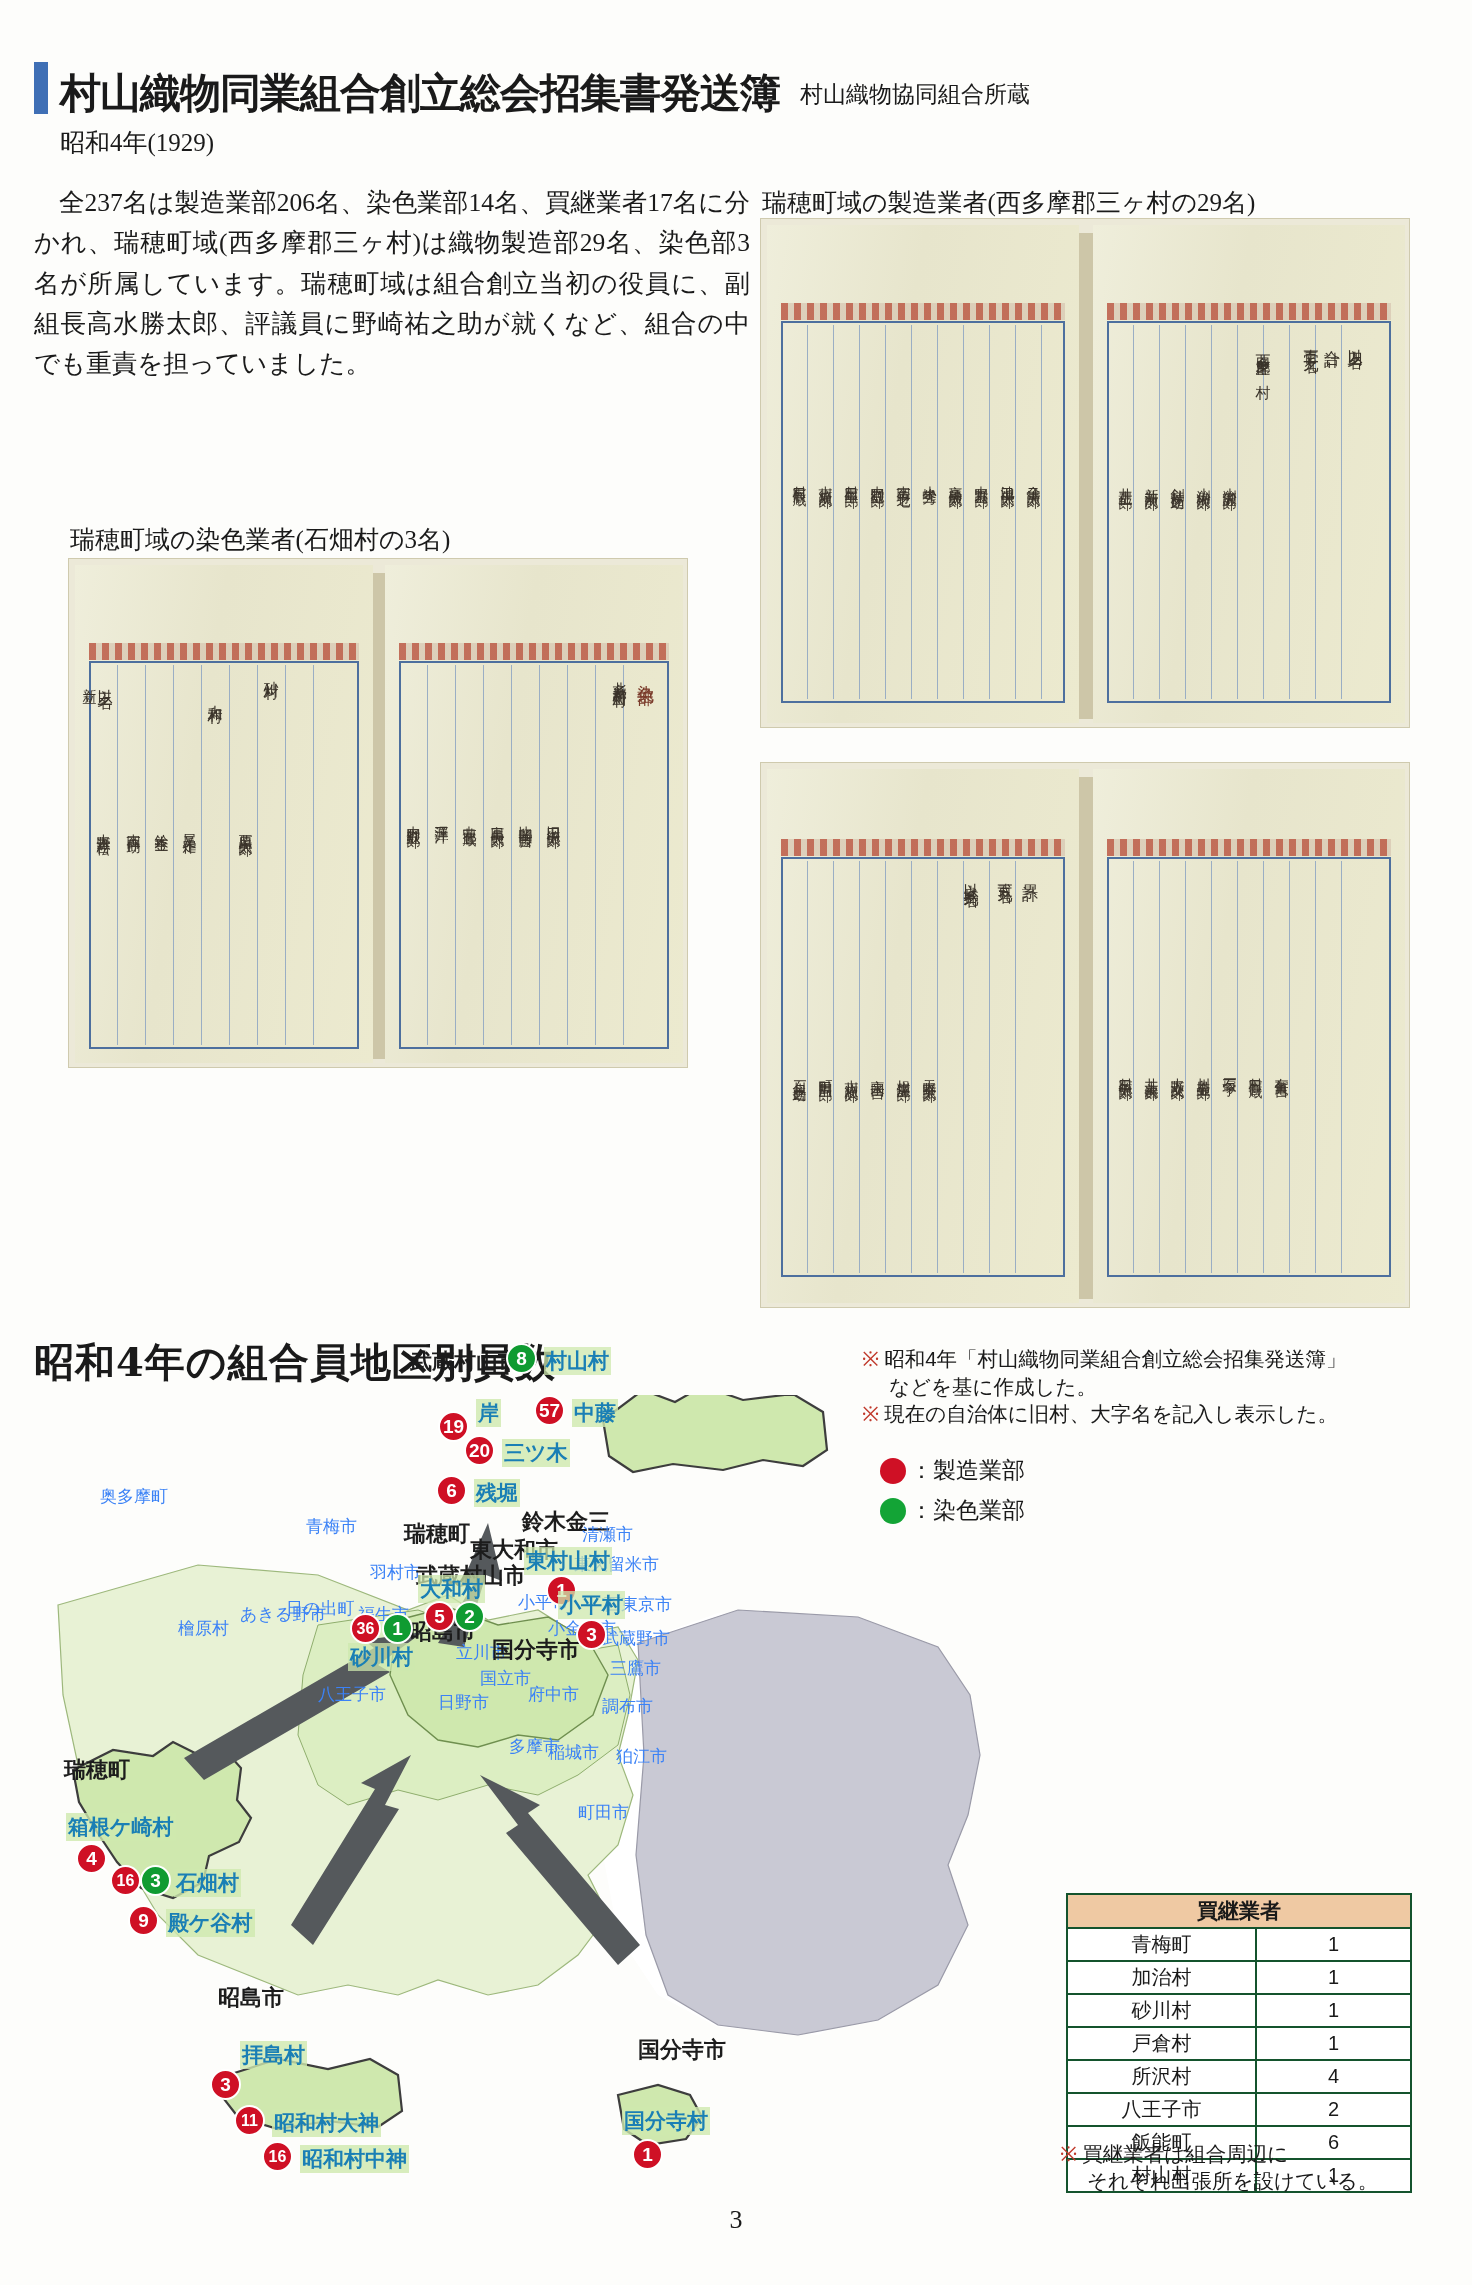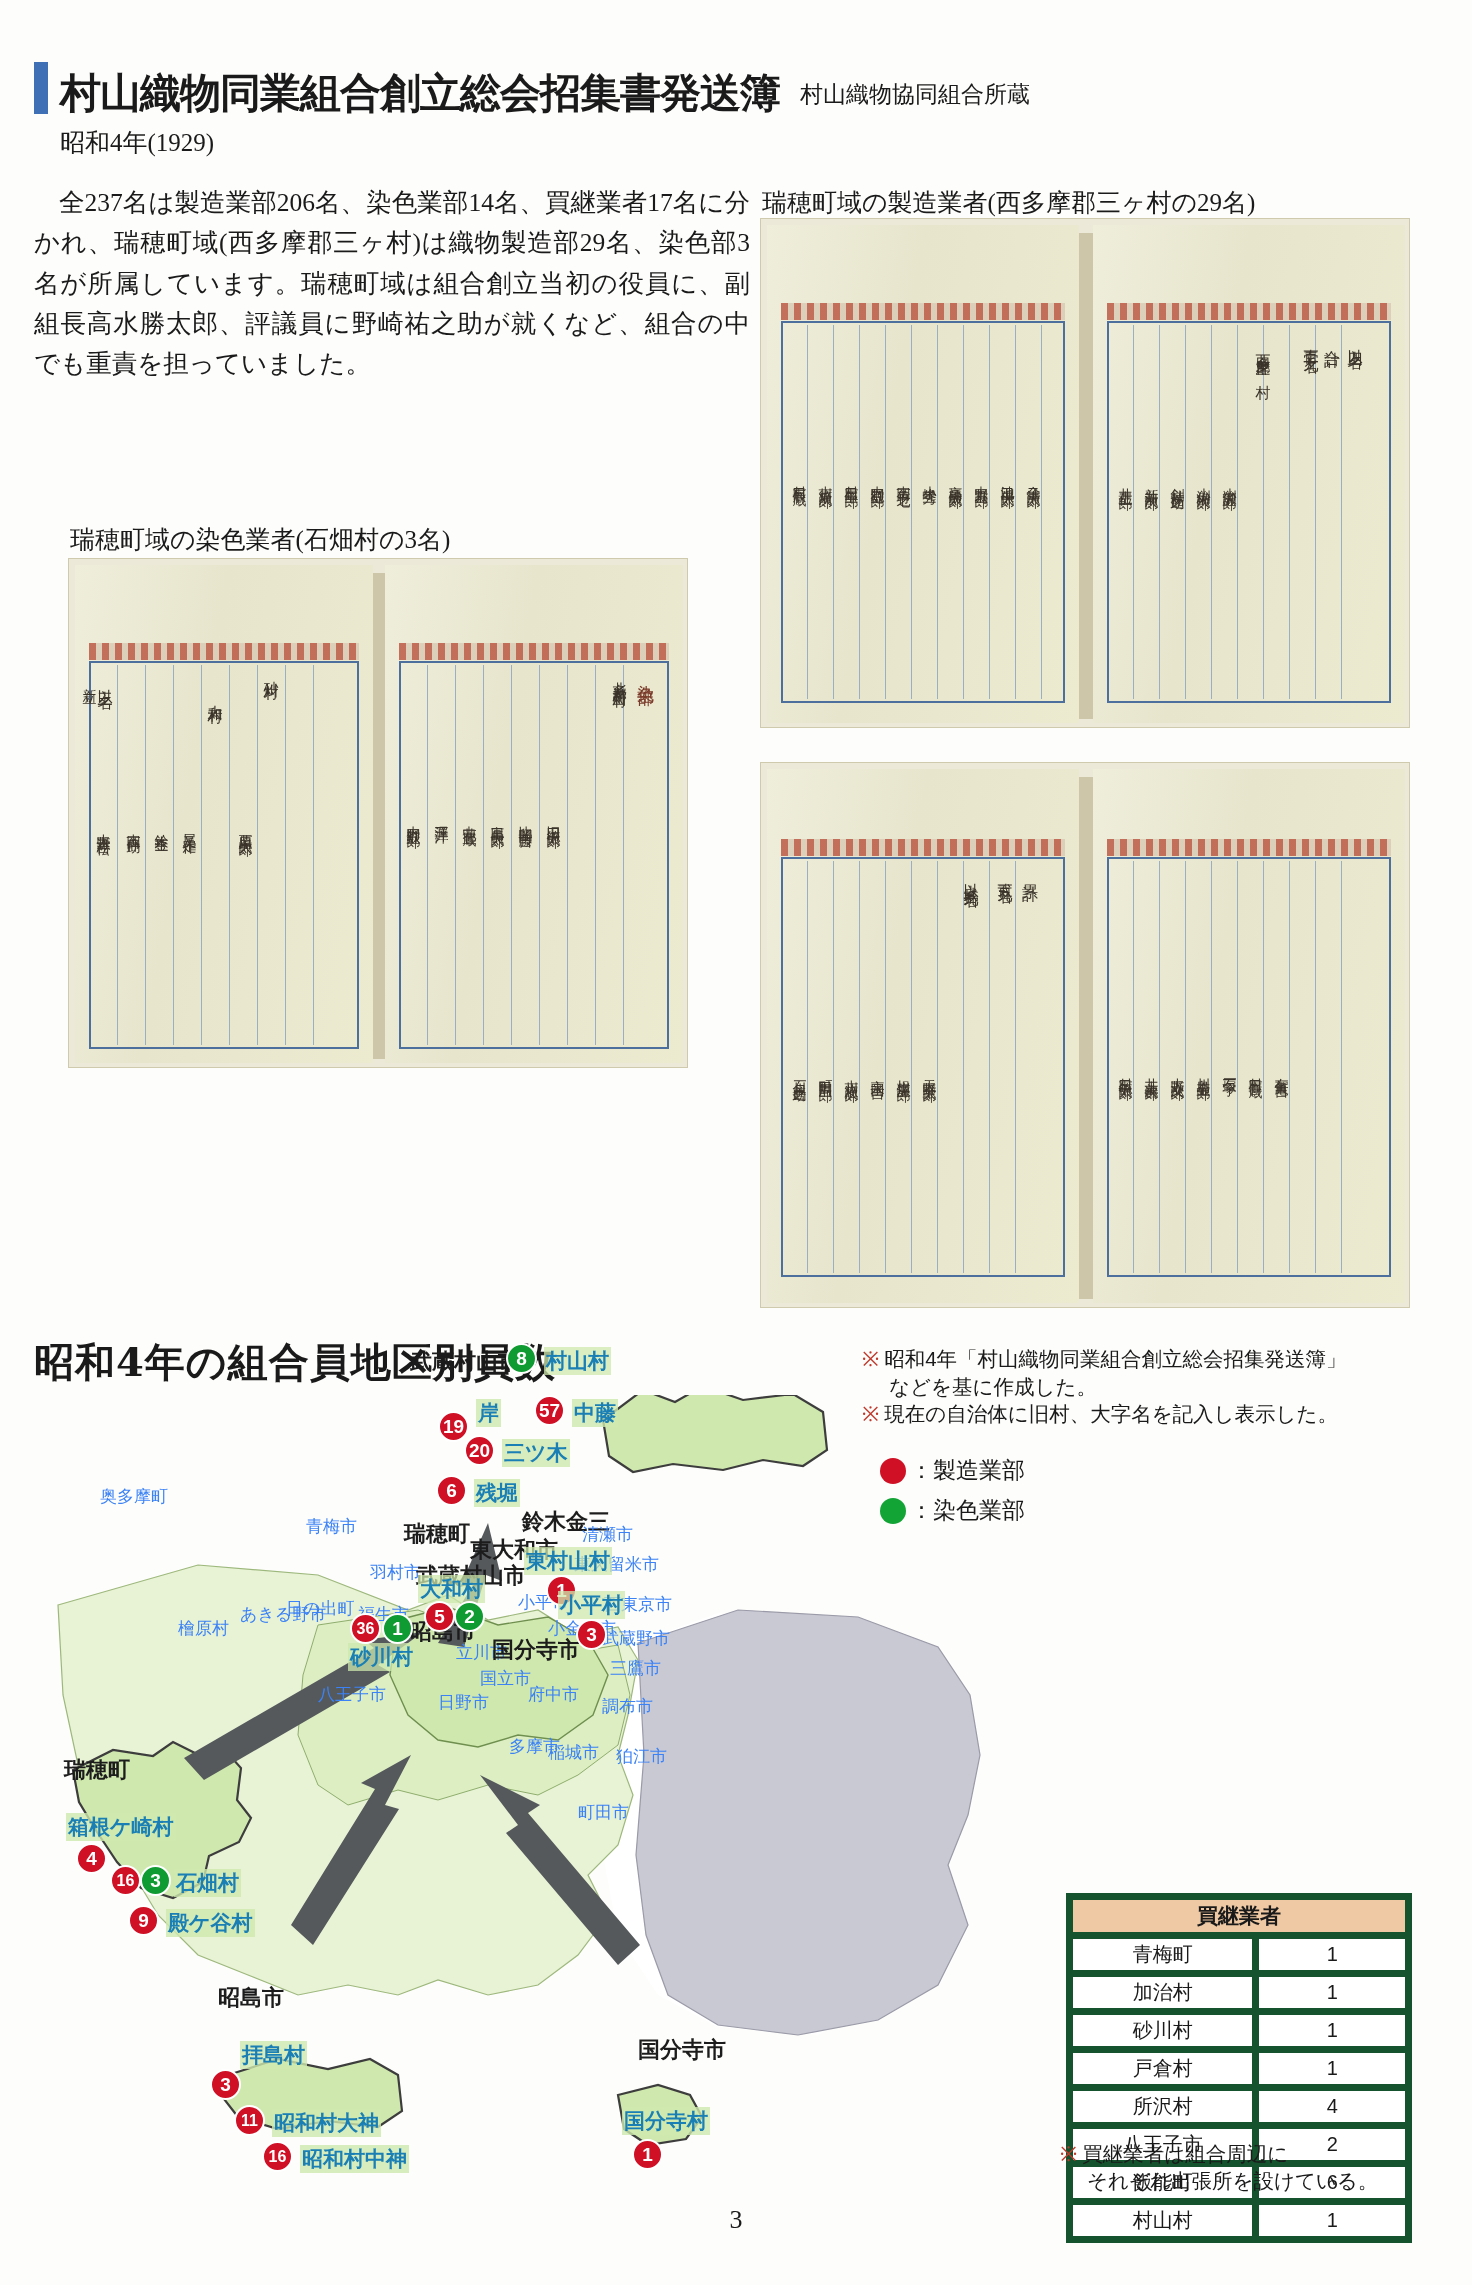--- a/index.html
+++ b/index.html
@@ -56,21 +56,21 @@
   .pin.small{font-size:16px;}
 
   .mlabel{position:absolute;font-family:"Liberation Sans",sans-serif;font-size:21px;color:#2b2b2b;white-space:nowrap;}
   .mlabel.city{color:#1c1c1c;font-weight:bold;font-size:22px;}
   .mlabel.vill{color:#1a7fb5;font-weight:bold;background:rgba(206,232,174,.75);padding:0 2px;}
   .mlabel.faint{color:#3b82f6;font-size:17px;font-weight:normal;}
   .mlabel.inset{color:#1a7fb5;font-weight:bold;background:rgba(206,232,174,.8);padding:0 2px;}
 
   
   .btable{position:absolute;left:1066px;top:1893px;width:346px;border-collapse:collapse;font-family:"Liberation Sans",sans-serif;font-size:20px;background:#fff;}
-  .btable th,.btable td{border:7px solid #14532d;padding:2px 0;text-align:center;height:24px;margin-top:24px;}
+  .btable th,.btable td{border:2px solid #14532d;padding:2px 0;text-align:center;height:24px;margin-top:24px;}
   .btable th{background:#efc9a3;font-weight:bold;font-size:21px;}
   .btable td.name{width:55%;}
   .tnote{position:absolute;left:1060px;top:2141px;font-size:20.5px;line-height:1.3;font-family:"Liberation Sans",sans-serif;}
   .tnote .cont{margin-left:27px;}
 
   .pagenum{position:absolute;left:50%;top:2205px;transform:translateX(-50%);font-size:26px;}
 </style>
 </head>
 <body>
 

